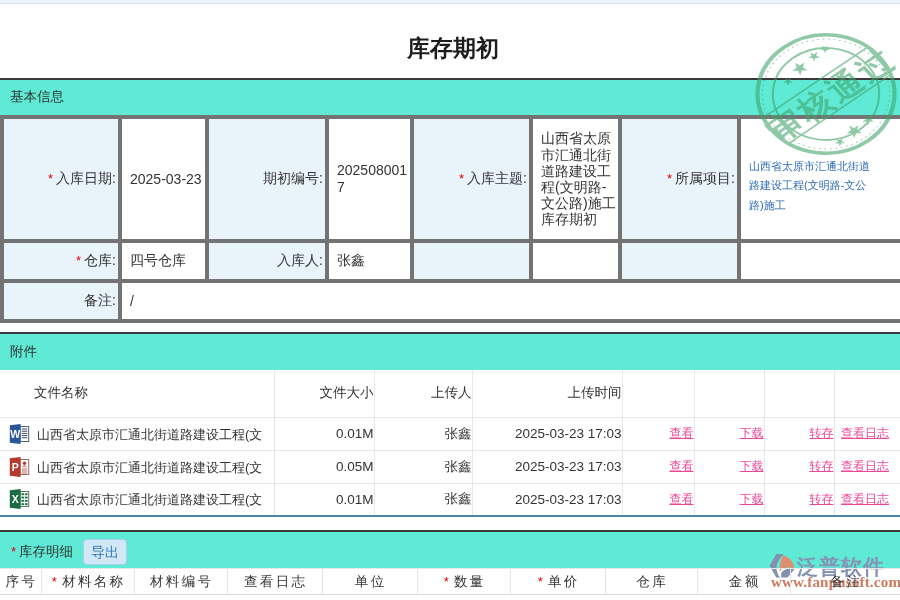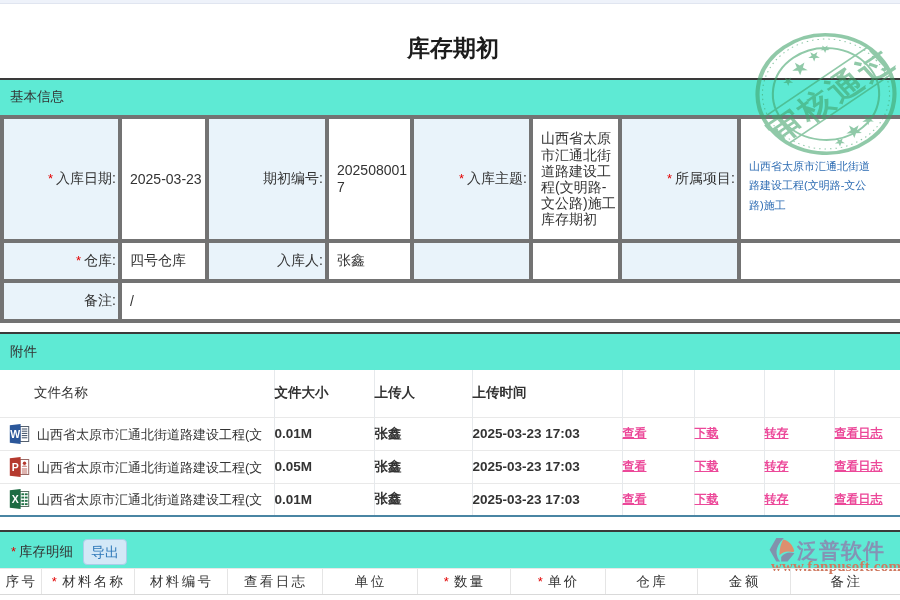--- a/index.html
+++ b/index.html
@@ -19,33 +19,33 @@
 #bi td.vl { background:#fff; text-align:left; padding-left:8px; }
 .req { color:#e20000; margin-right:3px; font-size:13px; }
 #bi a { color:#2d6cb3; font-size:11px; display:inline-block; padding-top:14px; }
 .blink { color:#ec4899; text-decoration:underline; font-size:12px; }
 
 #att { position:absolute; top:370px; left:0; width:900px; border-bottom:2px solid #4a85a3; }
 #att td { border-left:1px solid #e6e9ec; font-size:13.5px; vertical-align:middle; }
 #att td:first-child { border-left:none; }
 #att tr.hd td { height:47px; }
 #att tr.dr td { height:33px; border-top:1px solid #e9e9e9; }
-#att td.c { text-align:left;font-weight:bold; }
+#att td.c { text-align:right; }
 #att .fname { padding-left:9px; white-space:nowrap; font-size:13px; }
 #att .fname svg { vertical-align:-5px; margin-right:7px; }
 
 #det { position:absolute; top:568px; left:0; width:900px; }
 #det td { border-left:1px solid #e5e5e5; border-top:1px solid #e8e8e8; border-bottom:1px solid #d9d9d9; font-size:13.5px; letter-spacing:2.3px; text-indent:2.3px; text-align:center; height:26px; vertical-align:middle; background:transparent;margin-left:8px; }
 #det td:first-child { border-left:none; }
 #det td span { position:relative; }
 
 #expbtn { position:absolute; left:83px; top:7px; width:44px; height:26px; background:#d3e8f7; border:1px solid #abcde9; border-radius:4px; color:#2d77b8; font-size:14px; text-align:center; line-height:24px; }
 #sec3lab { position:absolute; left:11px; top:0; line-height:39px; font-size:13.5px; }
 
-#wm { position:absolute; left:766px; top:530px; width:134px; height:50px; }
+#wm { position:absolute; left:766px; top:546px; width:134px; height:50px; }
 #wmicon { position:absolute; left:3px; top:8px; }
 #wmtxt { position:absolute; left:31px; top:7px; font-size:21px; font-weight:bold; color:#8593b4; letter-spacing:1px; }
 #wmurl { position:absolute; left:5px; top:28px; font-size:15px; font-weight:bold; color:#cf7a61; font-family:"Liberation Serif",serif; letter-spacing:0.2px; }
 #stamp { position:absolute; left:751px; top:31px; opacity:0.58; }
 </style>
 </head>
 <body>
 <div id="page">
   <div id="topstrip"></div>
   <div id="title">库存期初</div>

